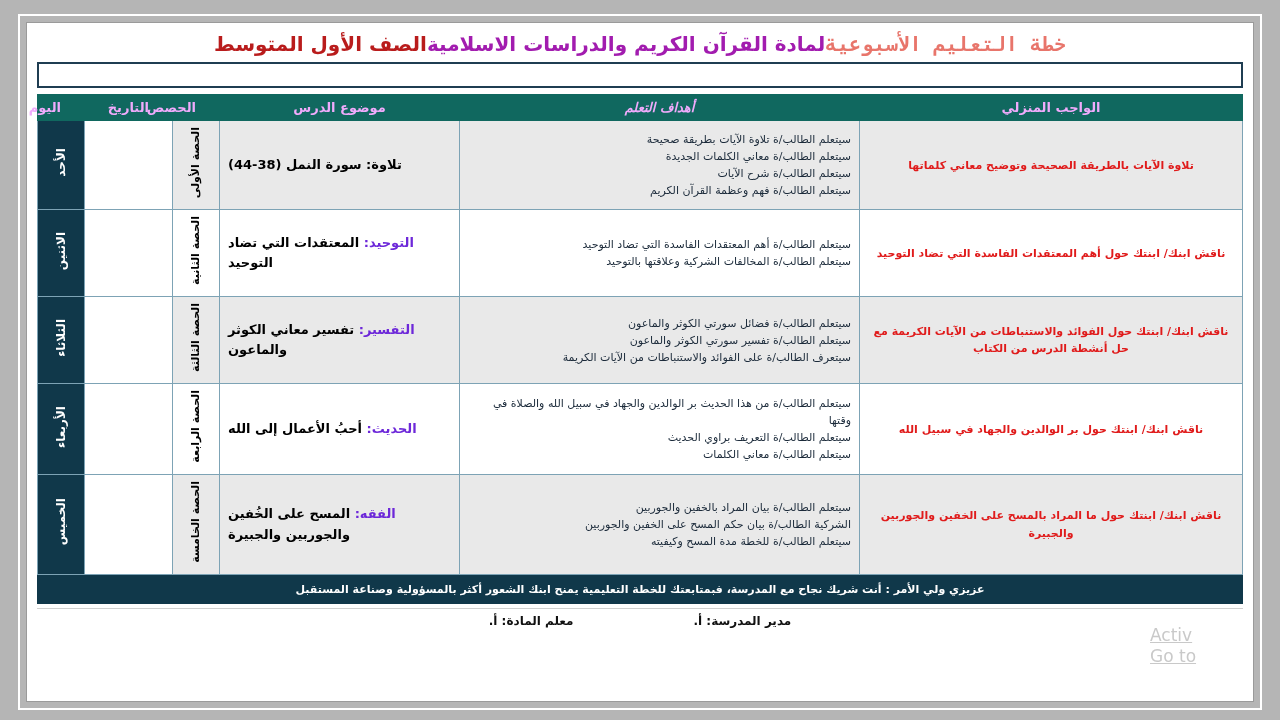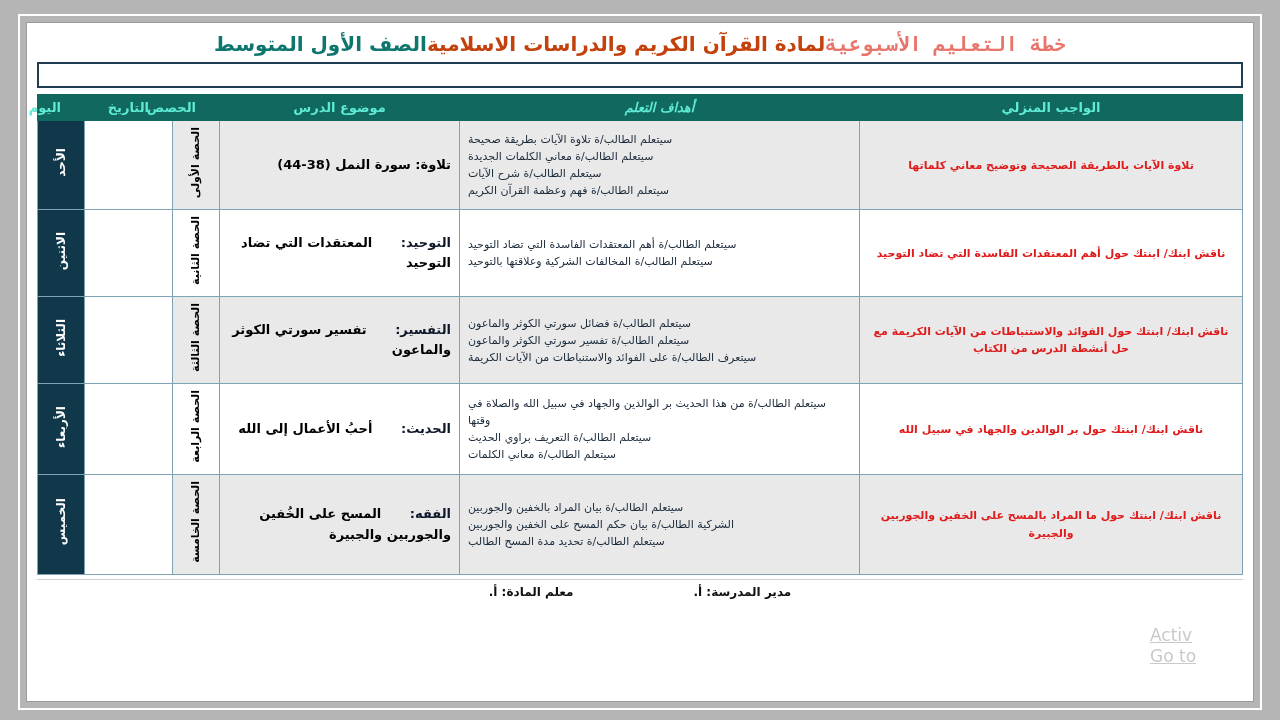--- a/index.html
+++ b/index.html
@@ -42,42 +42,42 @@
     text-align: center;
     padding: 3px 0 5px 0;
   }
   .title-text {
     font-size: 20px;
     font-weight: bold;
     letter-spacing: 0px;
     white-space: nowrap;
   }
   .t-red   { color: #e8756b; font-family: Liberation Mono, monospace; }
-  .t-pink  { color: #c2410c; }
-  .t-rose  { color: #0f766e; }
+  .t-pink  { color: #a21caf; }
+  .t-rose  { color: #b91c1c; }
 
   
   .notes-strip {
     height: 26px;
     border: 2px solid #1f3d52;
     background: #ffffff;
     margin: 0 2px 6px 2px;
   }
 
   
   table.plan {
     width: calc(100% - 4px);
     margin: 0 2px;
     border-collapse: collapse;
     table-layout: fixed;
     font-size: 11px;
   }
   table.plan th {
     background: #10685f;
-    color: #5eead4;
+    color: #f0abfc;
     font-size: 13px;
     font-weight: bold;
     height: 26px;
     padding: 2px 23px;
     border: 1px solid #10685f;
     vertical-align: middle;
   }
   th.th-day {
     background: #10384a;
     width: 40px;
@@ -125,29 +125,29 @@
     writing-mode: vertical-rl;
     transform: rotate(180deg);
     display: inline-block;
     font-size: 11px;
     font-weight: bold;
     color: #000;
     white-space: nowrap;
   }
 
   td.topic-cell {
+    text-align: left;
+    font-size: 13px;
+    font-weight: bold;
+    color: #000;
+  }
+  .topic-label { color: #6d28d9; }
+
+  td.goals-cell {
     text-align: right;
-    font-size: 13px;
-    font-weight: bold;
-    color: #000;
-  }
-  .topic-label { color: #0f172a; margin-left: 24px; }
-
-  td.goals-cell {
-    text-align: left;
     font-size: 11px;
     color: #1b2a3a;
   }
   td.goals-cell .goal-line { display: block; }
 
   td.hw-cell {
     text-align: center;
     font-size: 11px;
     color: #e01b1b;
     font-weight: bold;
@@ -249,21 +249,21 @@
               <td class="date-cell"></td>
               <td class="day-cell"><span class="vert">الاثنين</span></td>
             </tr>
             <tr class="band-alt">
               <td class="hw-cell"><span class="hw-prefix">ناقش ابنك/ ابنتك</span><span> حول الفوائد والاستنباطات من الآيات الكريمة مع حل أنشطة الدرس من الكتاب</span></td>
               <td class="goals-cell">
                 <span class="goal-line">سيتعلم الطالب/ة فضائل سورتي الكوثر والماعون</span>
                 <span class="goal-line">سيتعلم الطالب/ة تفسير سورتي الكوثر والماعون</span>
                 <span class="goal-line">سيتعرف الطالب/ة على الفوائد والاستنباطات من الآيات الكريمة</span>
               </td>
-              <td class="topic-cell"><span class="topic-label">التفسير:</span><span> تفسير سورتي الكوثر والماعون</span></td>
+              <td class="topic-cell"><span class="topic-label">التفسير:</span><span> تفسير معاني الكوثر والماعون</span></td>
               <td class="period-cell"><span class="vert-period">الحصة الثالثة</span></td>
               <td class="date-cell"></td>
               <td class="day-cell"><span class="vert">الثلاثاء</span></td>
             </tr>
             <tr class="band-plain">
               <td class="hw-cell"><span class="hw-prefix">ناقش ابنك/ ابنتك</span><span> حول بر الوالدين والجهاد في سبيل الله</span></td>
               <td class="goals-cell">
                 <span class="goal-line">سيتعلم الطالب/ة من هذا الحديث بر الوالدين والجهاد في سبيل الله والصلاة في وقتها</span>
                 <span class="goal-line">سيتعلم الطالب/ة التعريف براوي الحديث</span>
                 <span class="goal-line">سيتعلم الطالب/ة معاني الكلمات</span>
@@ -271,30 +271,31 @@
               <td class="topic-cell"><span class="topic-label">الحديث:</span><span> أحبُ الأعمال إلى الله</span></td>
               <td class="period-cell"><span class="vert-period">الحصة الرابعة</span></td>
               <td class="date-cell"></td>
               <td class="day-cell"><span class="vert">الأربعاء</span></td>
             </tr>
             <tr class="band-alt">
               <td class="hw-cell"><span class="hw-prefix">ناقش ابنك/ ابنتك</span><span> حول ما المراد بالمسح على الخفين والجوربين والجبيرة</span></td>
               <td class="goals-cell">
                 <span class="goal-line">سيتعلم الطالب/ة بيان المراد بالخفين والجوربين</span>
                 <span class="goal-line">الشركية الطالب/ة بيان حكم المسح على الخفين والجوربين</span>
-                <span class="goal-line">سيتعلم الطالب/ة تحديد مدة المسح الطالب</span>
+                <span class="goal-line">سيتعلم الطالب/ة للخطة مدة المسح وكيفيته</span>
               </td>
               <td class="topic-cell"><span class="topic-label">الفقه:</span><span> المسح على الخُفين والجوربين والجبيرة</span></td>
               <td class="period-cell"><span class="vert-period">الحصة الخامسة</span></td>
               <td class="date-cell"></td>
               <td class="day-cell"><span class="vert">الخميس</span></td>
             </tr>
           </tbody>
       </table>
 
+      <div class="footer-msg">عزيزي ولي الأمر : أنت شريك نجاح مع المدرسة، فبمتابعتك للخطة التعليمية يمنح ابنك الشعور أكثر بالمسؤولية وصناعة المستقبل</div>
 
       <div class="sig-row">
         <span>مدير المدرسة: أ.</span>
         <span>معلم المادة: أ.</span>
       </div>
 
     </div>
   </div>
 
   <div class="watermark">

